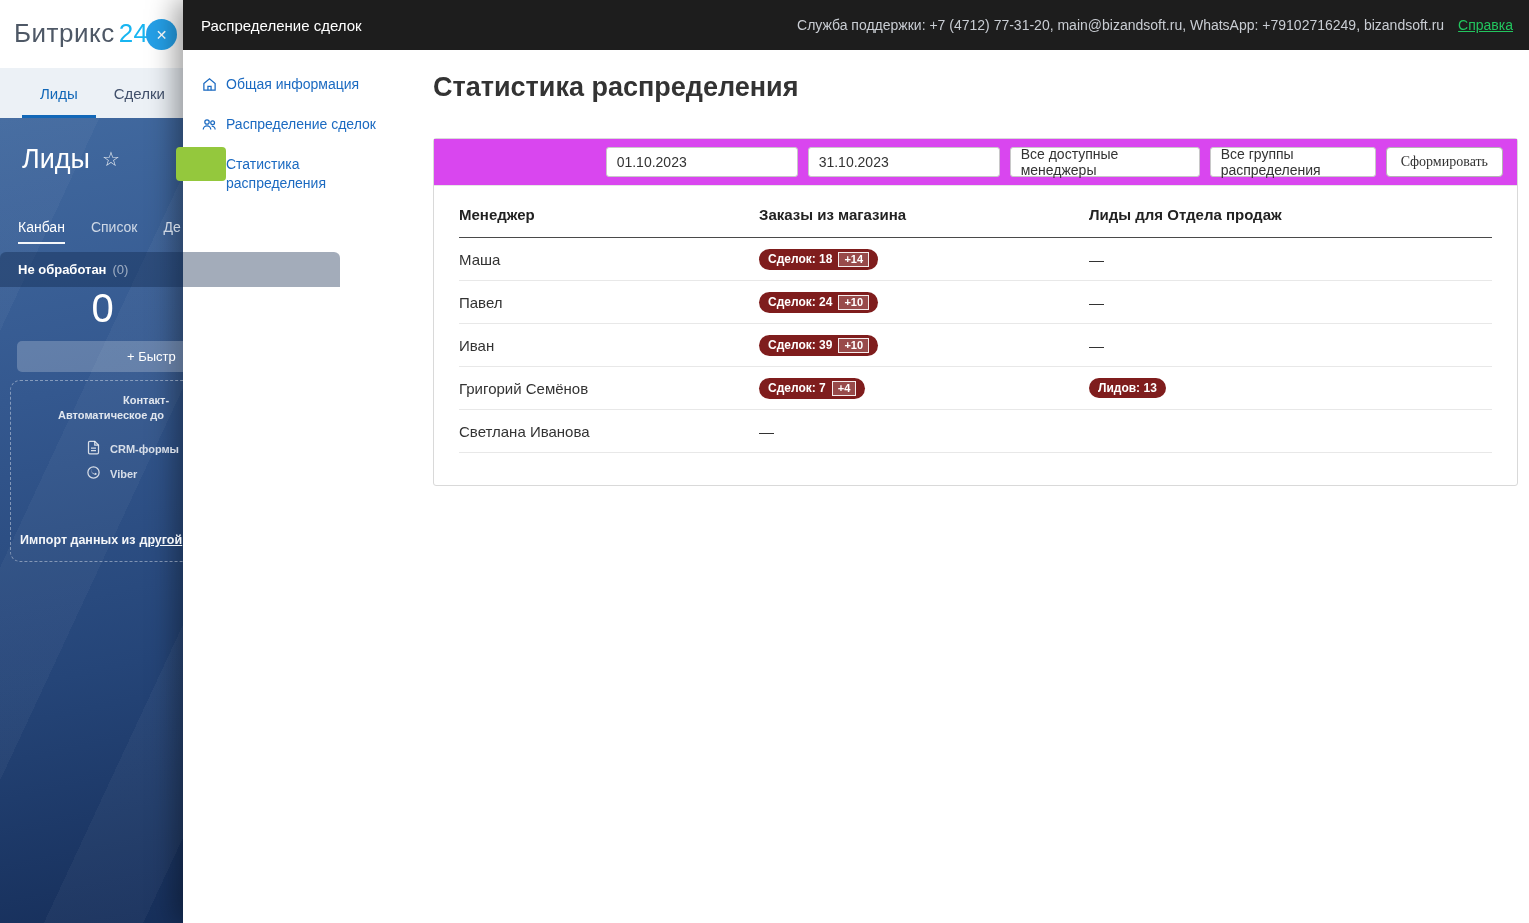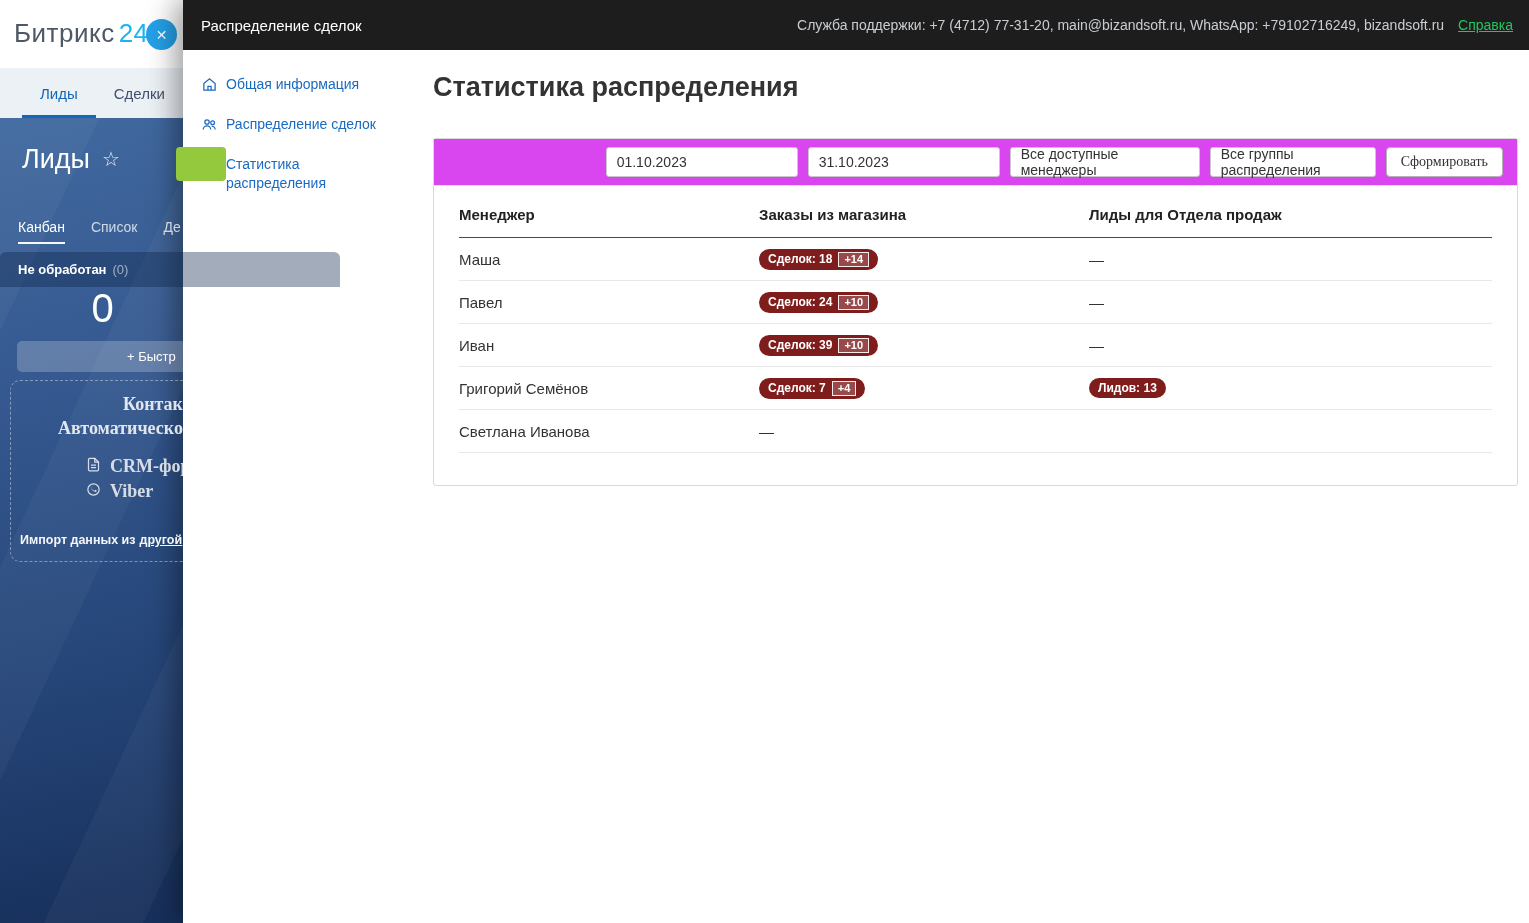--- a/index.html
+++ b/index.html
@@ -38,21 +38,21 @@
     padding:0 18px; color:#fff; font-size:13px; font-weight:700; z-index:2; }
   .kanban-header .cnt { margin-left:6px; color:rgba(255,255,255,.55); font-weight:400; }
   .big-zero { position:absolute; top:286px; left:0; width:205px; text-align:center; font-size:40px;
     color:#fff; z-index:2; }
   .quick-btn { position:absolute; top:341px; left:17px; width:320px; height:31px;
     background:rgba(255,255,255,.22); border-radius:5px; color:#fff; font-size:13px;
     line-height:31px; padding-left:110px; z-index:2; cursor:pointer; }
 
   .contact-box { position:absolute; top:380px; left:10px; width:330px; height:182px;
     border:1px dashed rgba(255,255,255,.4); border-radius:10px; z-index:2;
-    color:rgba(255,255,255,.85); font-size:18px;font-family:Liberation Serif, serif; }
+    color:rgba(255,255,255,.85); font-size:11px; }
   .cb-line1 { padding:13px 0 0 112px; font-weight:700; }
   .cb-line2 { padding:3px 0 0 47px; font-weight:700; }
   .cb-items { margin-top:15px; padding-left:75px; }
   .cb-item { display:flex; align-items:center; gap:9px; height:25px; color:rgba(255,255,255,.8);
     font-weight:600; cursor:pointer; }
   .cb-item svg { flex:0 0 auto; }
 
   .import-line { position:absolute; top:533px; left:20px; width:163px; color:rgba(255,255,255,.95);
     font-size:12.5px; font-weight:600; white-space:nowrap; overflow:hidden; z-index:2; }
   .import-line .lnk { text-decoration:underline; margin-left:4px; cursor:pointer; }

